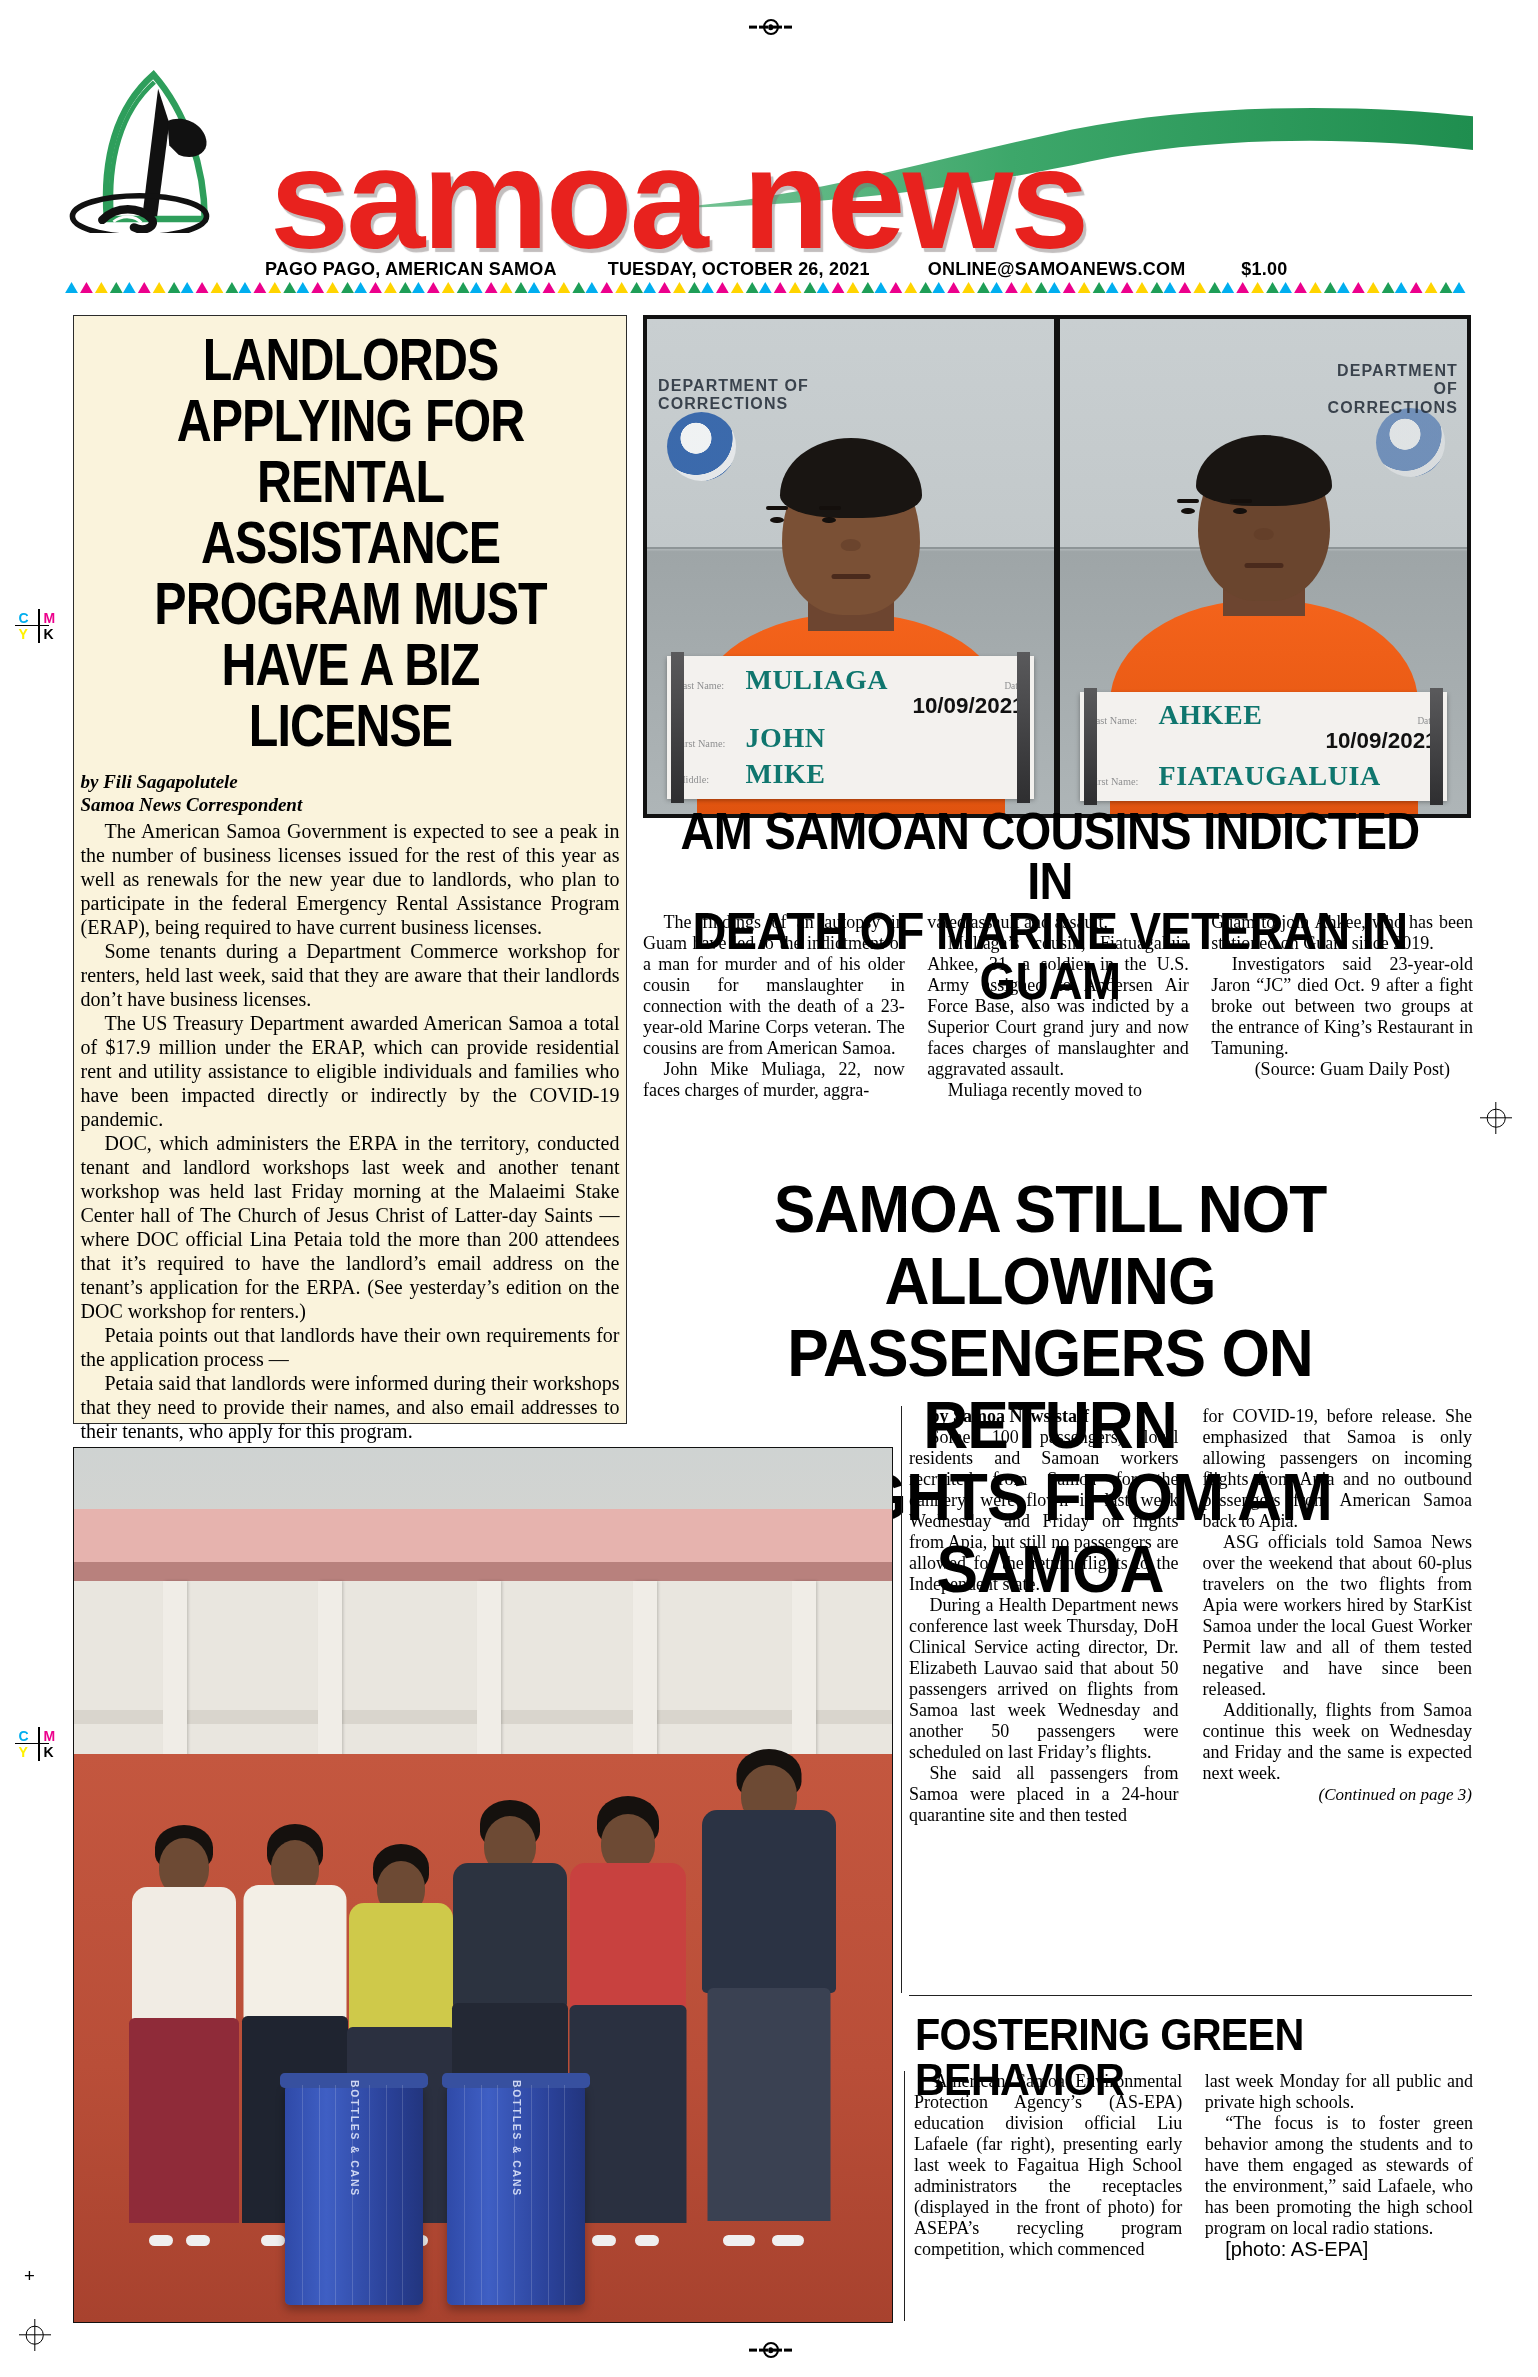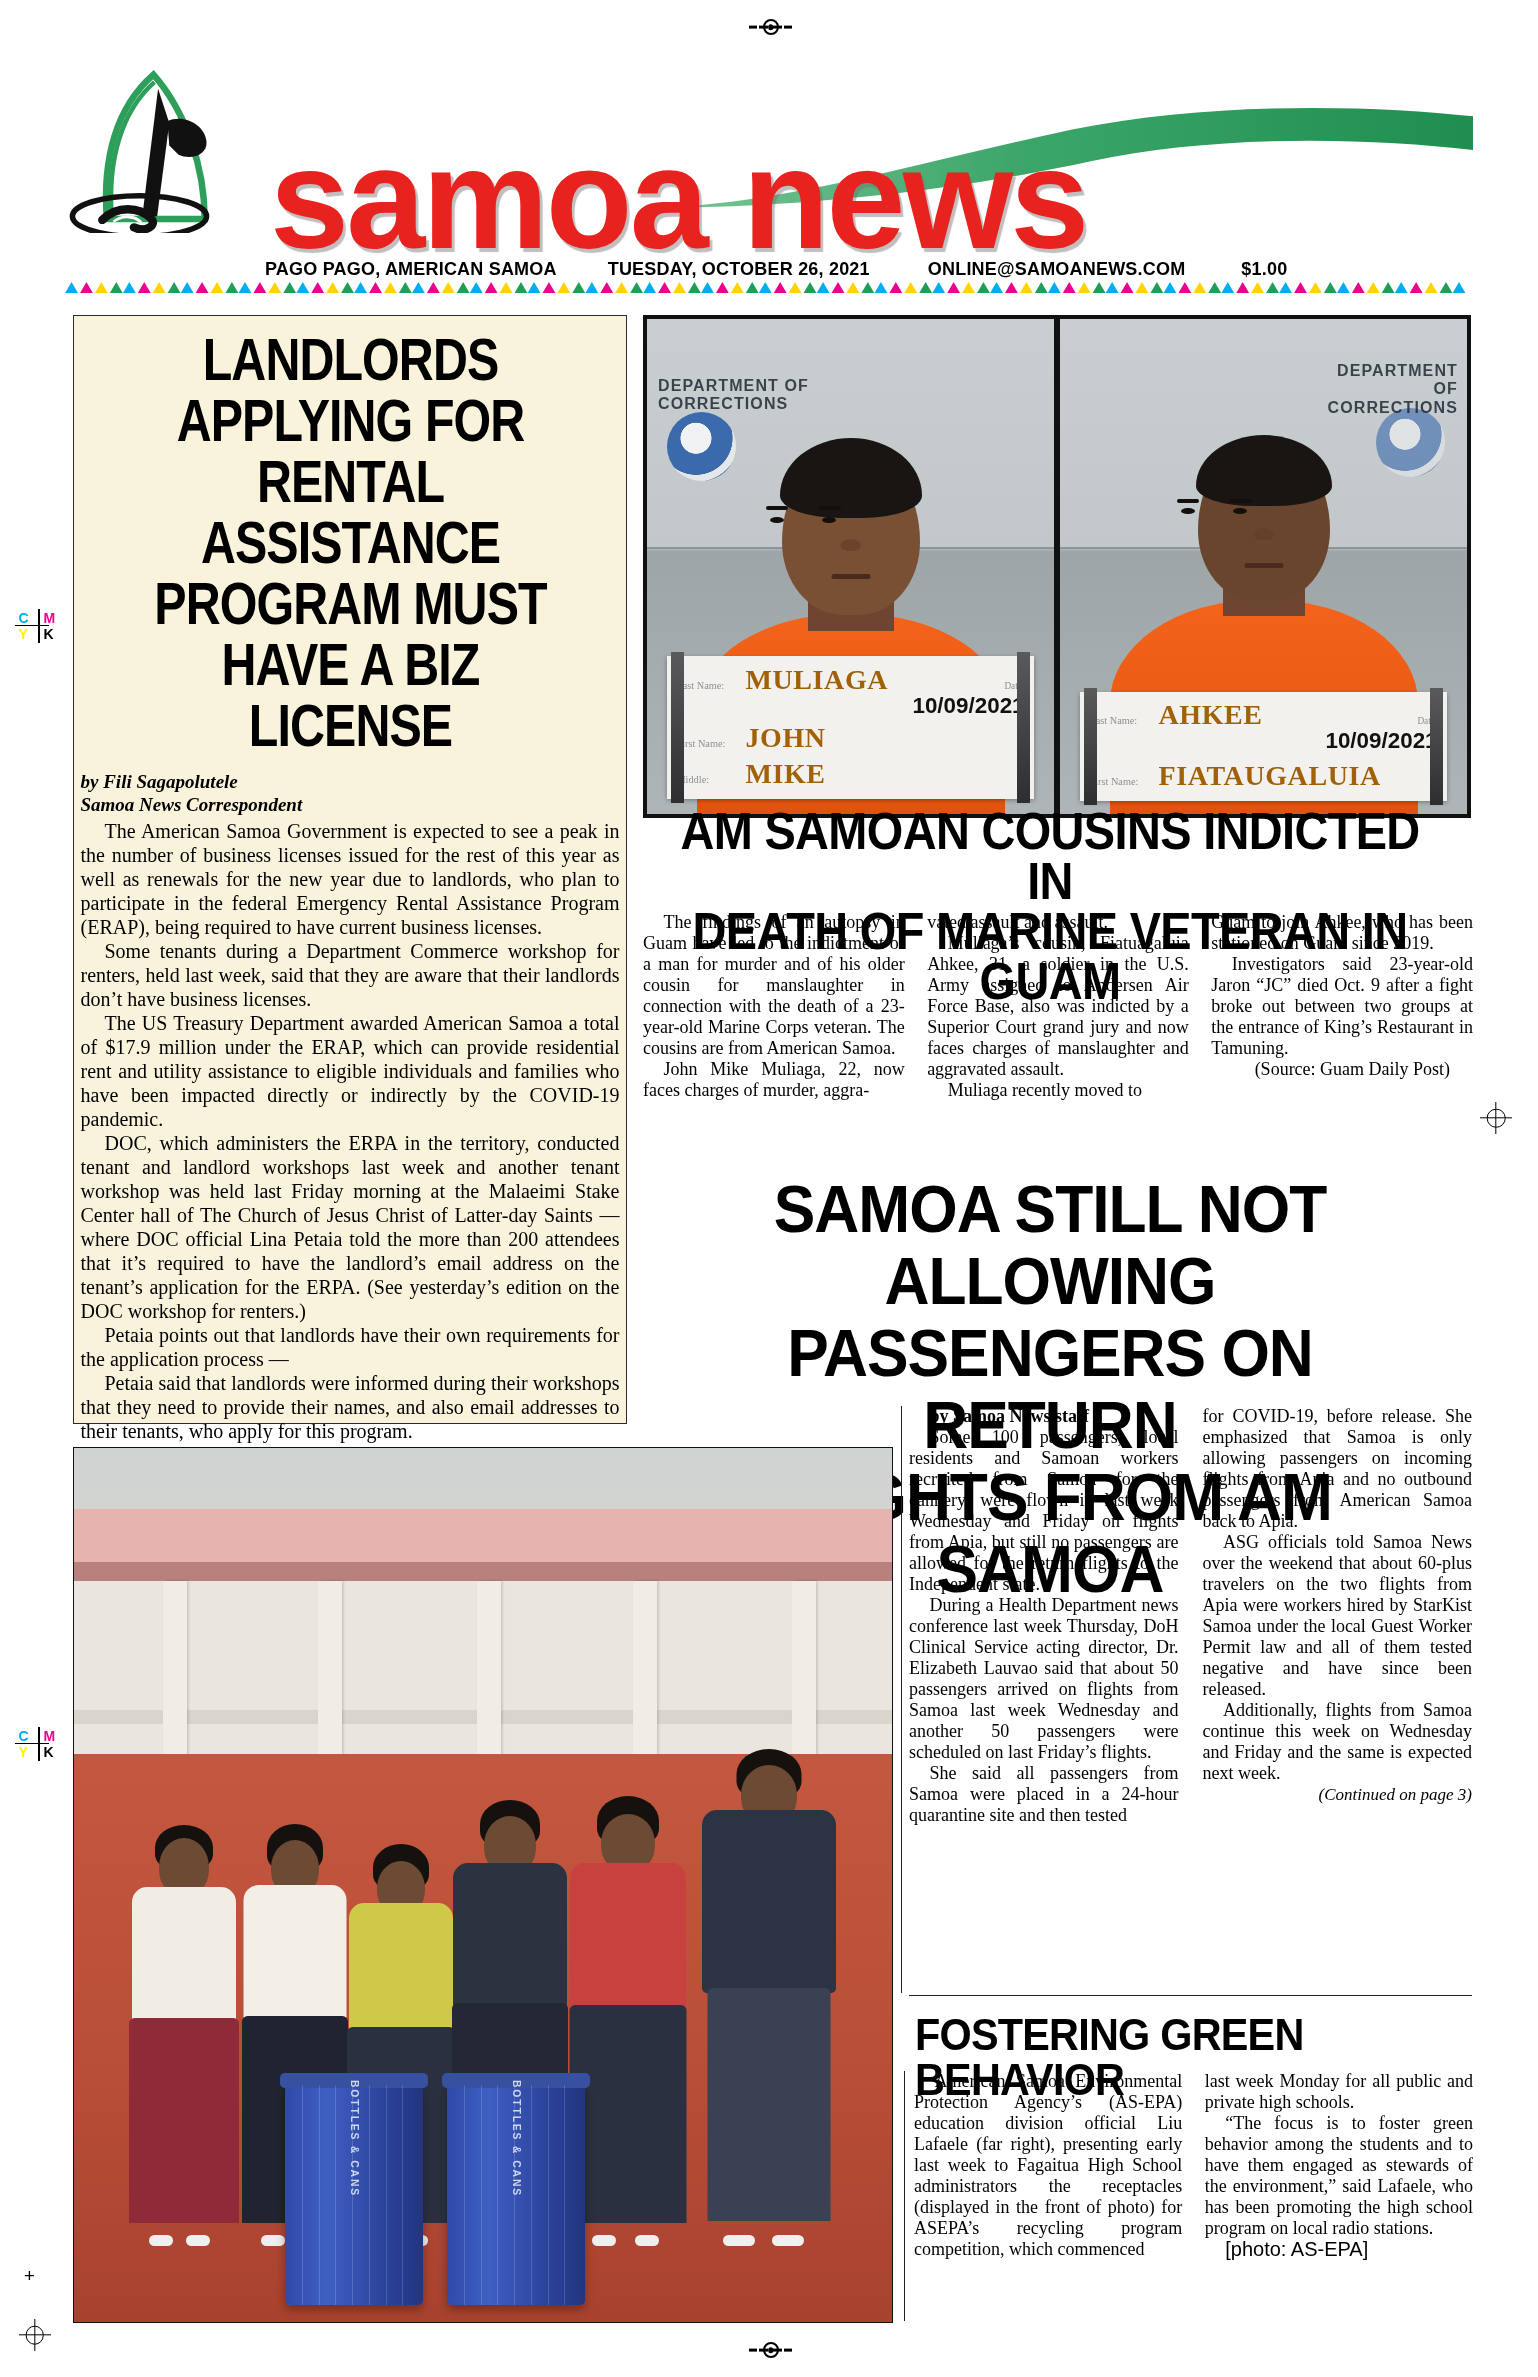--- a/index.html
+++ b/index.html
@@ -100,21 +100,21 @@
      background:#4a2a1c;border-radius:3.7px;}
   .mug .badge{position:absolute;width:69px;height:69px;border-radius:50%;
      background:radial-gradient(circle at 42% 38%,#f4f6f7 0 26%,#2c5fa8 27% 62%,#e8eaec 63% 74%,#2c5fa8 75%);
      opacity:.9;}
   .mug .dept{position:absolute;font-family:"Liberation Sans",sans-serif;font-weight:700;
      font-size:16px;letter-spacing:1.1px;color:#1b2430;opacity:.82;}
   .mug-card{position:absolute;left:5%;right:5%;background:#f3f1ee;
      box-shadow:0 1.9px 4.7px rgba(0,0,0,.35);padding:7.5px 9.3px 9.3px 9.3px;box-sizing:border-box;}
   .mug-card .row{display:flex;align-items:baseline;}
   .mug-card .lbl{font-family:"Liberation Serif",serif;font-size:10.3px;color:#8e8f90;width:69px;flex:none;}
-  .mug-card .val{font-family:"Liberation Serif",serif;font-weight:700;font-size:28px;letter-spacing:0.6px;color:#a16207;}
+  .mug-card .val{font-family:"Liberation Serif",serif;font-weight:700;font-size:28px;letter-spacing:0.6px;color:#0f766e;}
   .mug-card .date-lbl{font-family:"Liberation Serif",serif;font-size:9.3px;color:#8e8f90;}
   .mug-card .date-val{font-family:"Liberation Sans",sans-serif;font-weight:700;font-size:22.4px;color:#111;}
   .mug-card .holder{position:absolute;top:-3.7px;bottom:-3.7px;width:13px;
      background:linear-gradient(#5a5a5c,#2e2e30);}
 
   
   .hl{font-family:"Liberation Sans",sans-serif;font-weight:700;color:#000;text-align:center;}
   .hl-cousins{position:absolute;left:626px;top:807px;width:848px;
       font-size:51px;line-height:50px;letter-spacing:-0.7px;transform:scaleX(.92);transform-origin:center top;}
   .hl-samoa{position:absolute;left:626px;top:1173px;width:848px;

